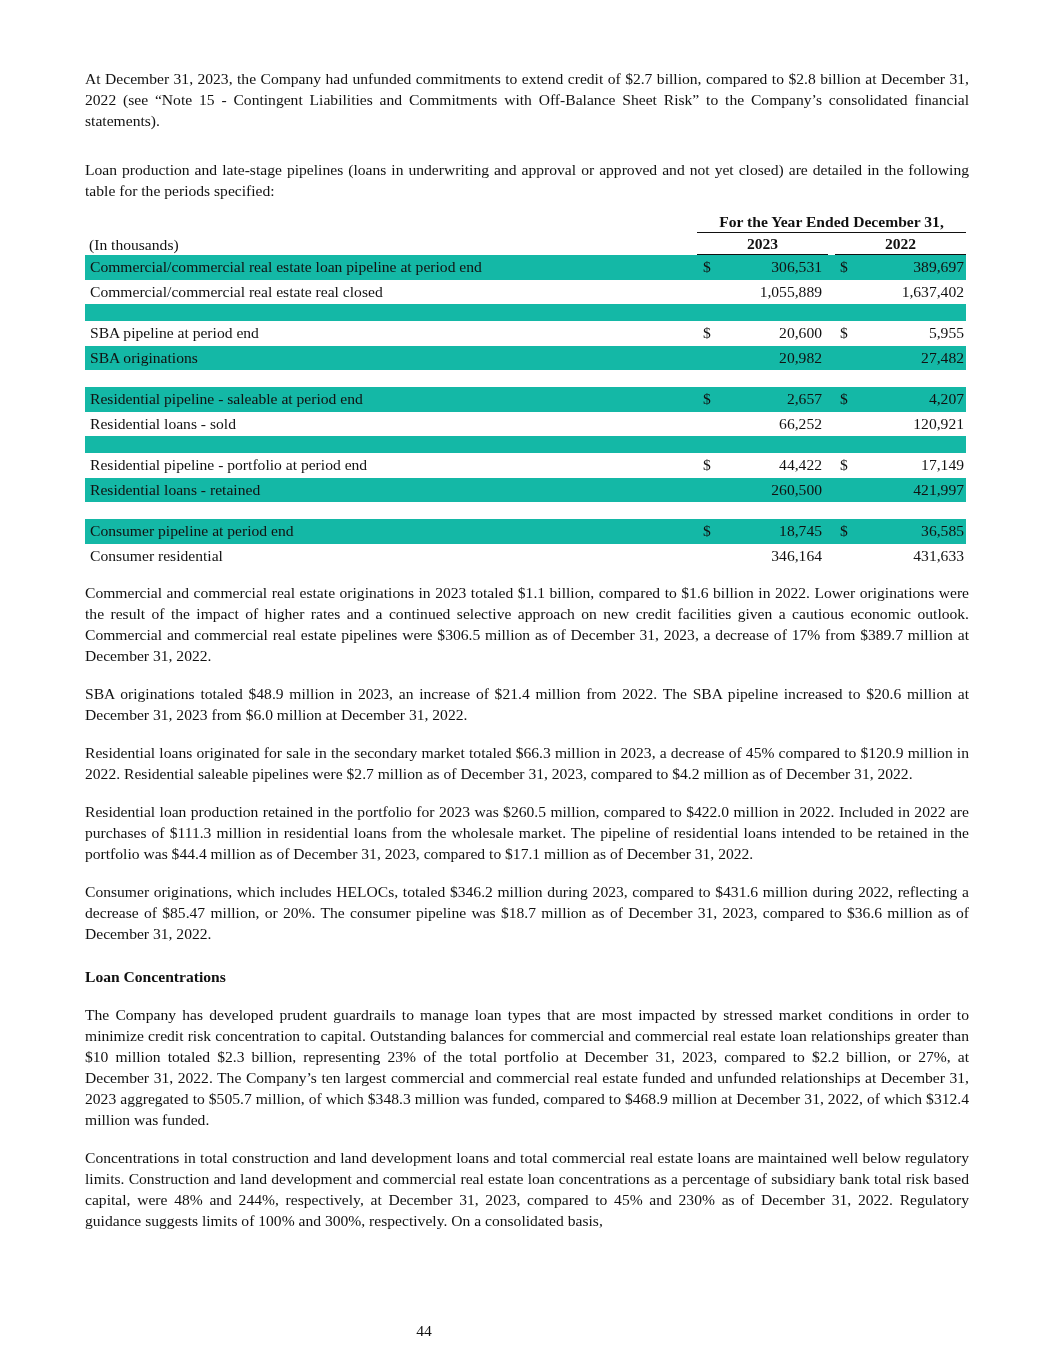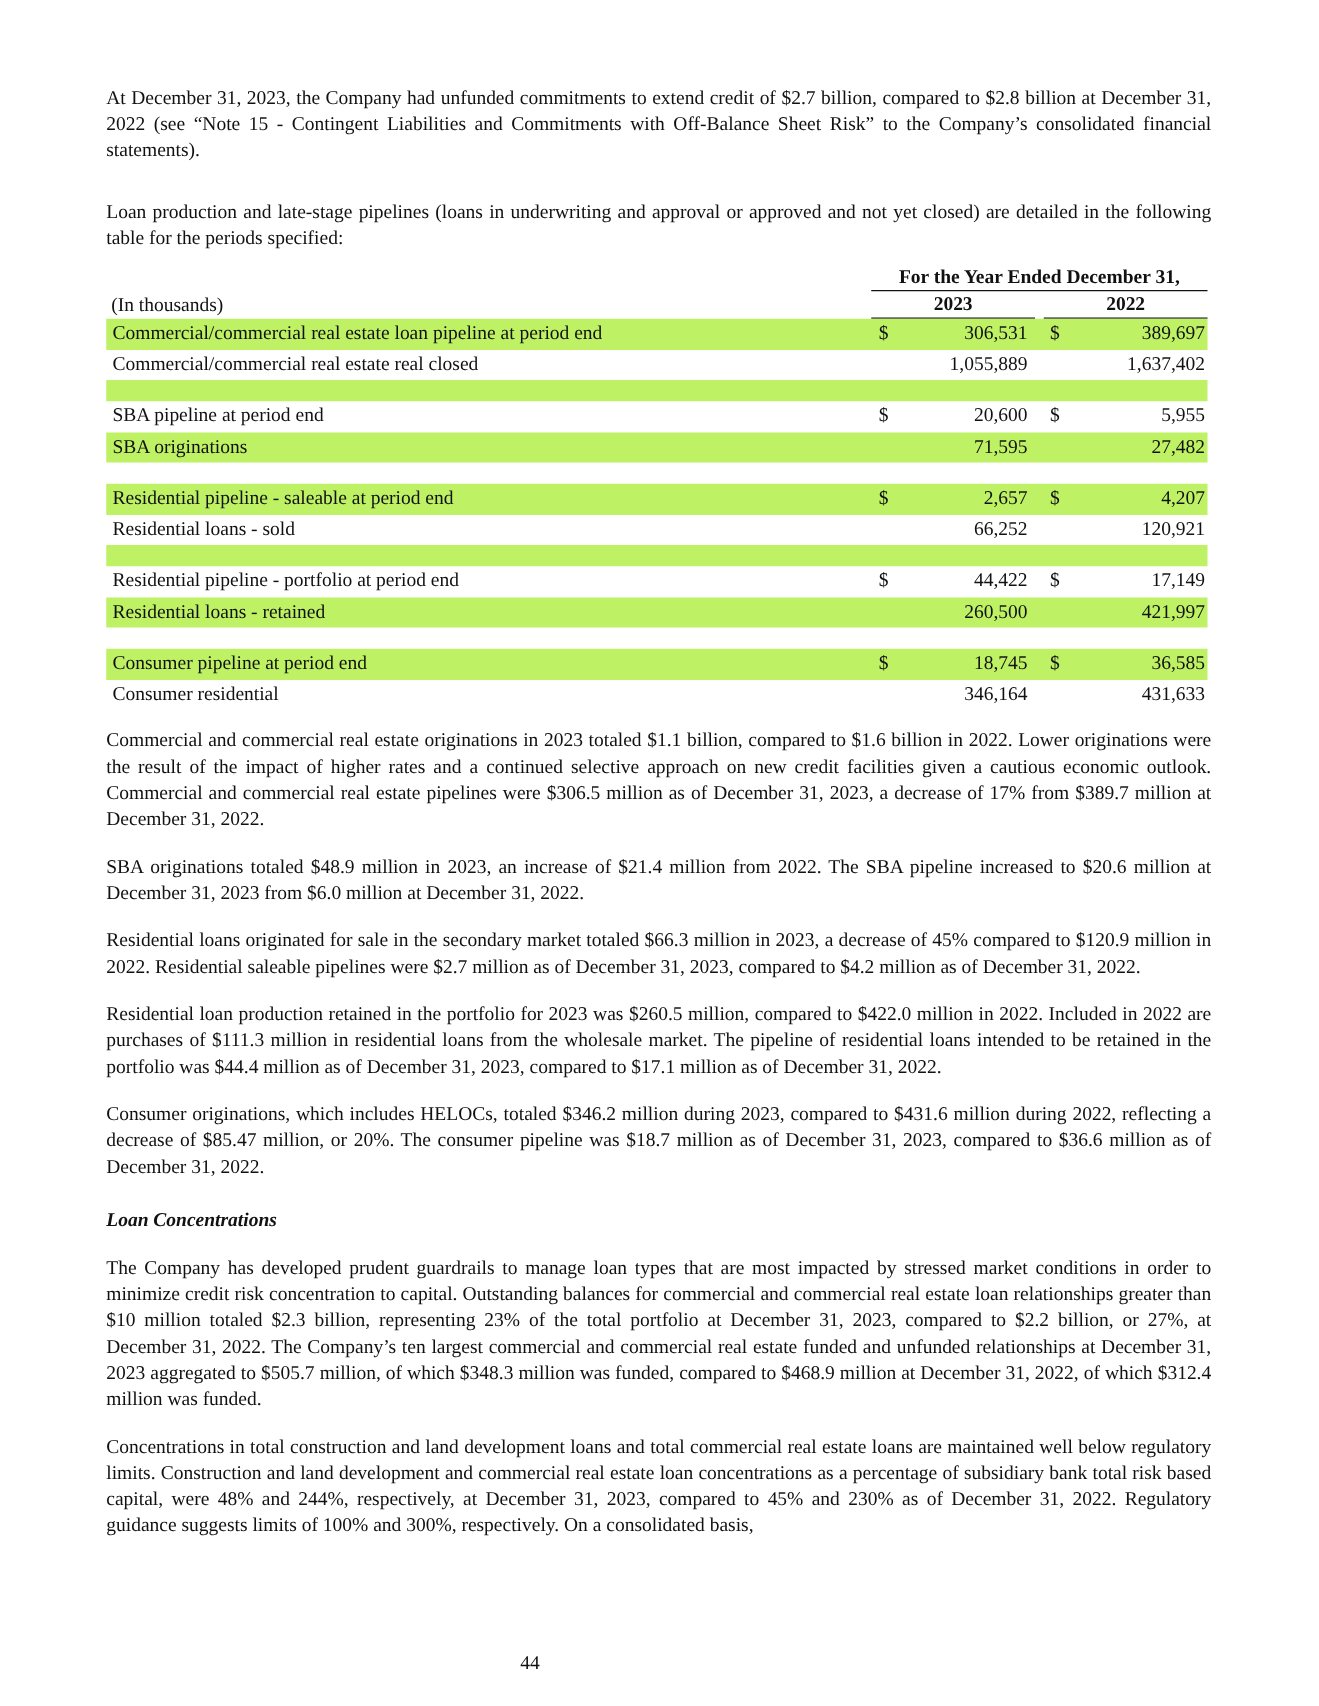--- a/index.html
+++ b/index.html
@@ -21,29 +21,29 @@
     .thead2 { position: relative; height: 22px; }
     .thead2 .unit { position: absolute; left: 4px; top: 3px; font-weight: normal; line-height: 18px; }
     .thead2 .y1, .thead2 .y2 {
       position: absolute; top: 2px; text-align: center; font-weight: bold; line-height: 18px;
       border-bottom: 1.5px solid #111; padding-bottom: 1px;
     }
     .thead2 .y1 { left: 612px; width: 131px; }
     .thead2 .y2 { left: 750px; width: 131px; }
     .row { position: relative; height: 24.5px; line-height: 24.5px; }
     .row.spacer { height: 17px; }
-    .row.shade { background: #bef264; }
+    .row.shade { background: #14b8a6; }
     .row .lbl { position: absolute; left: 5px; }
     .row .d1 { position: absolute; left: 618px; }
     .row .v1 { position: absolute; right: 144px; }
     .row .d2 { position: absolute; left: 755px; }
     .row .v2 { position: absolute; right: 2px; }
     .after { position: absolute; left: 85px; top: 582px; width: 884px; }
     .after p { margin-bottom: 17px; }
-    .heading { font-weight: bold; font-style: italic; margin-top: 22px; margin-bottom: 17px !important; }
+    .heading { font-weight: bold; margin-top: 22px; margin-bottom: 17px !important; }
     .pagenum { position: absolute; left: 0; width: 848px; top: 1322px; text-align: center; font-size: 15.6px; }
   </style>
 </head>
 <body>
 
 <div class="page">
   <p class="p1">At December 31, 2023, the Company had unfunded commitments to extend credit of $2.7 billion, compared to $2.8 billion at December 31, 2022 (see “Note 15 - Contingent Liabilities and Commitments with Off-Balance Sheet Risk” to the Company’s consolidated financial statements).</p>
   <p class="p2">Loan production and late-stage pipelines (loans in underwriting and approval or approved and not yet closed) are detailed in the following table for the periods specified:</p>
 </div>
 
@@ -75,21 +75,21 @@
       <div class="row">
         <span class="lbl">SBA pipeline at period end</span>
         <span class="d1">$</span>
         <span class="v1">20,600</span>
         <span class="d2">$</span>
         <span class="v2">5,955</span>
       </div>
       <div class="row shade">
         <span class="lbl">SBA originations</span>
         <span class="d1"></span>
-        <span class="v1">71,595</span>
+        <span class="v1">20,982</span>
         <span class="d2"></span>
         <span class="v2">27,482</span>
       </div>
       <div class="row spacer"></div>
       <div class="row shade">
         <span class="lbl">Residential pipeline - saleable at period end</span>
         <span class="d1">$</span>
         <span class="v1">2,657</span>
         <span class="d2">$</span>
         <span class="v2">4,207</span>

